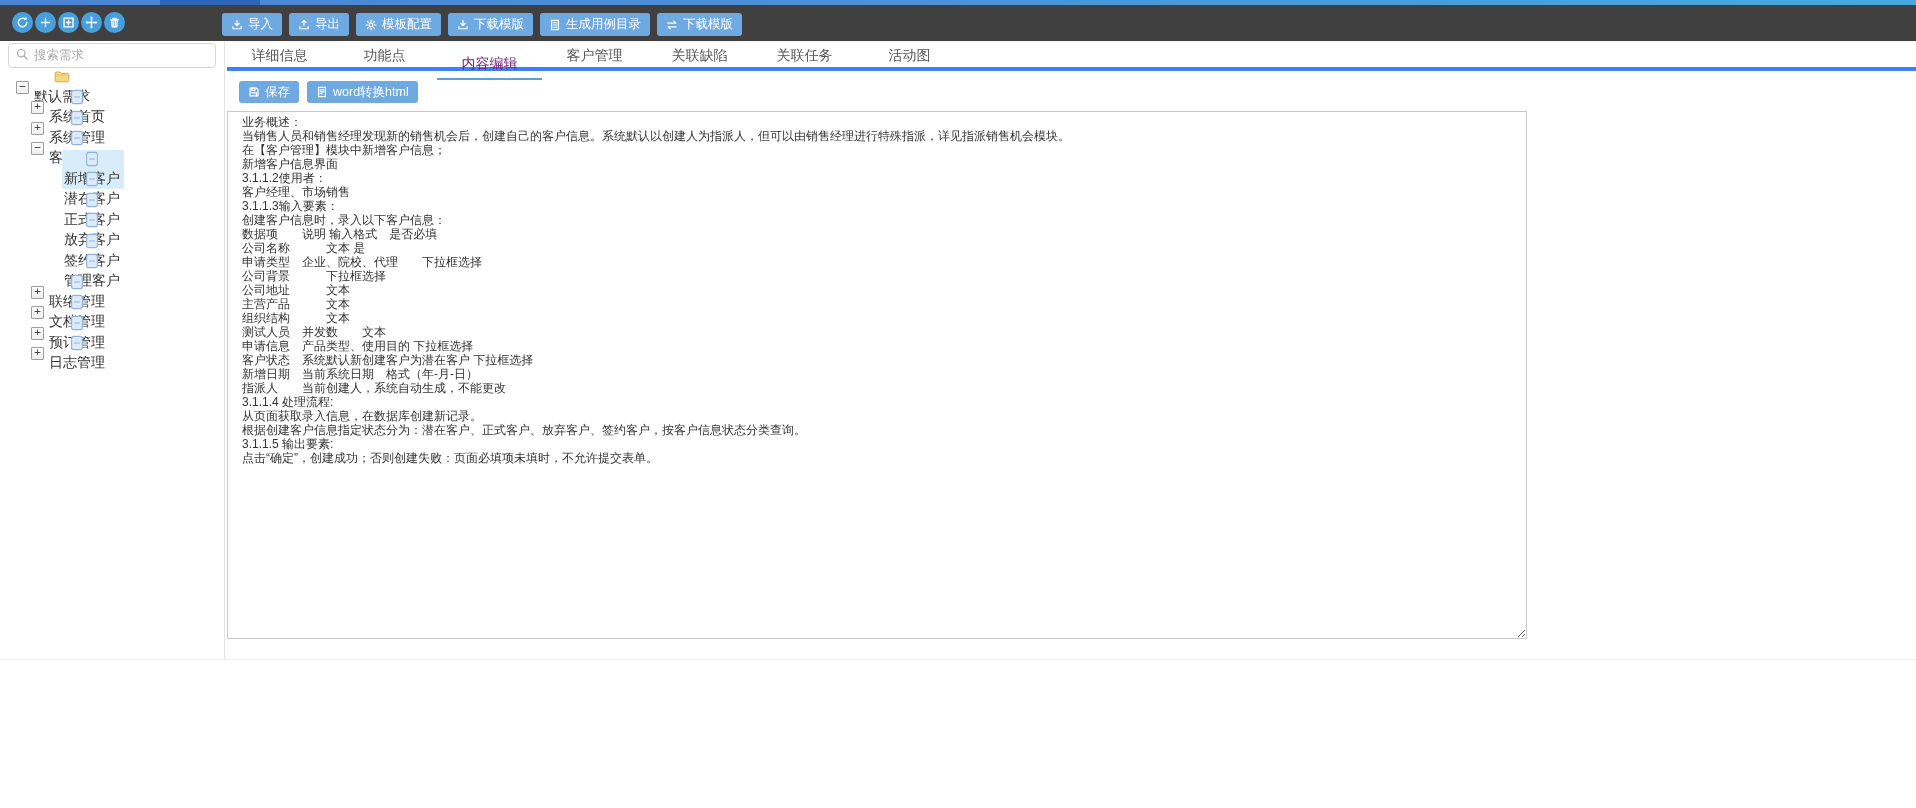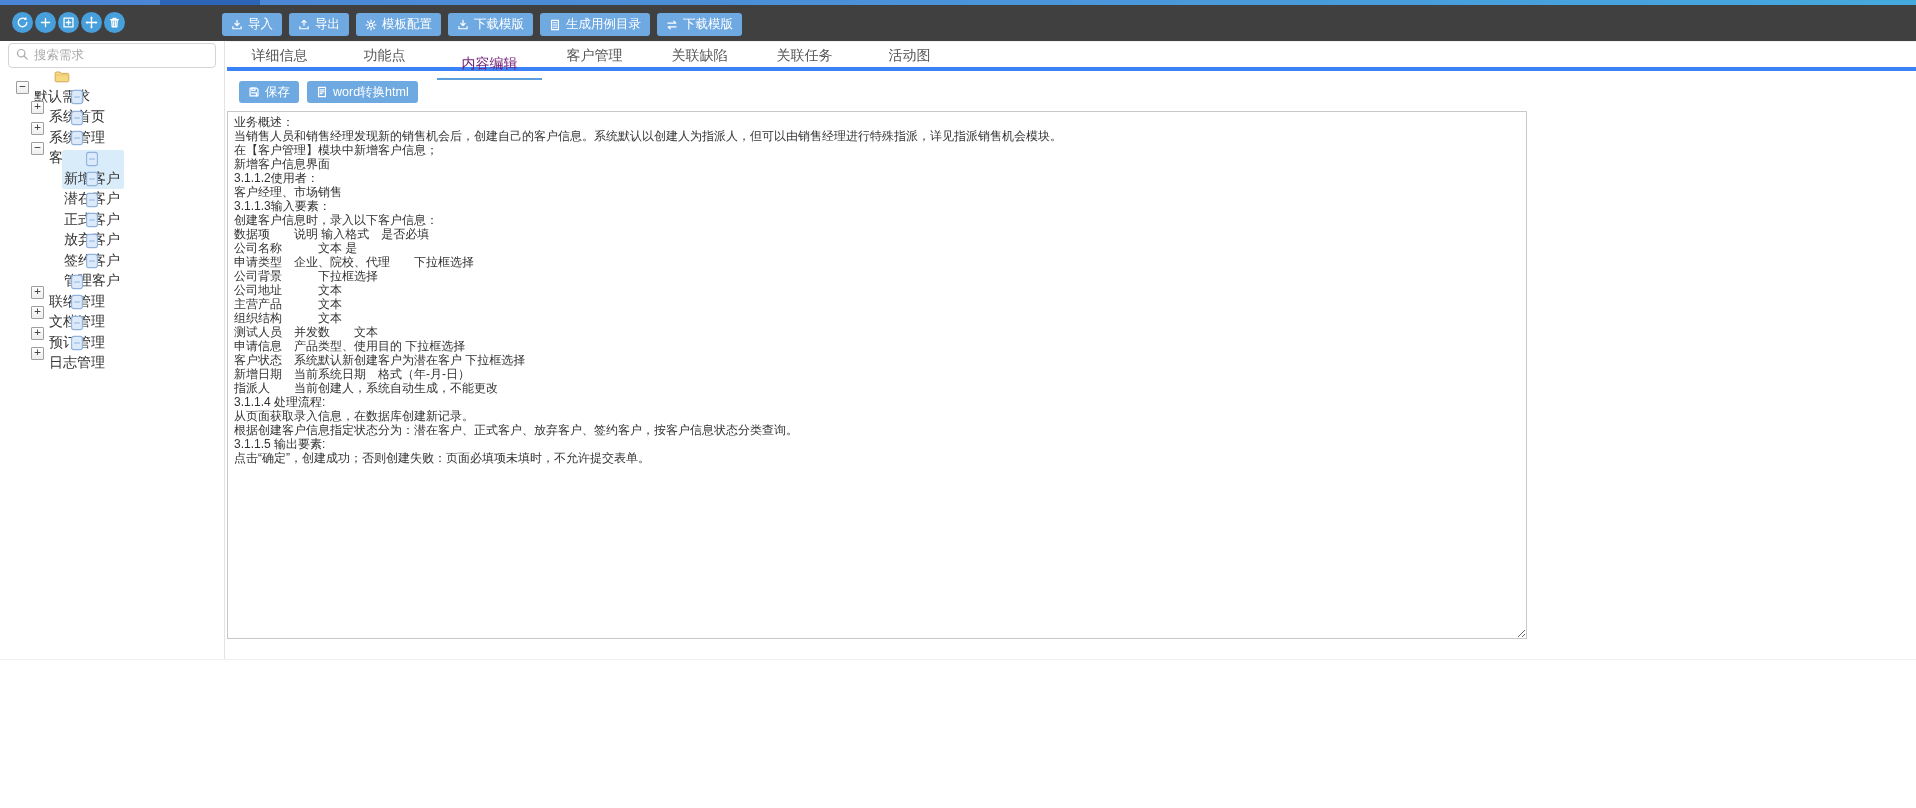--- a/index.html
+++ b/index.html
@@ -54,21 +54,21 @@
          font-size:14px; color:#555; cursor:pointer; border-bottom:2px solid transparent; }
   .tab.active { color:#701a75; border-bottom:2px solid #5b9fdc;margin-top:8px; }
 
   .panel-actions { margin:10px 0 8px 12px; display:flex; gap:8px; }
   .panel-btn { height:22px; background:#6fa9e2; color:#fff; border:none; border-radius:3px;
                display:flex; align-items:center; gap:5px; padding:0 9px; font-size:12.5px;
                font-family:inherit; cursor:pointer; }
   .panel-btn svg { width:12px; height:12px; display:block; }
 
   .editor { display:block; width:1300px; height:528px; border:1px solid #c8c8c8; background:#fff;
-            resize:both; overflow:auto; padding:3px 6px; font-size:12px; line-height:14px;
+            resize:both; overflow:auto; padding:3px 14px; font-size:12px; line-height:14px;
             color:#333; font-family:inherit; white-space:pre-wrap; outline:none; }
 </style>
 </head>
 <body>
 
 <div class="top-strip">
   <div class="top-strip-thumb"></div>
 </div>
 
 <div class="header">

